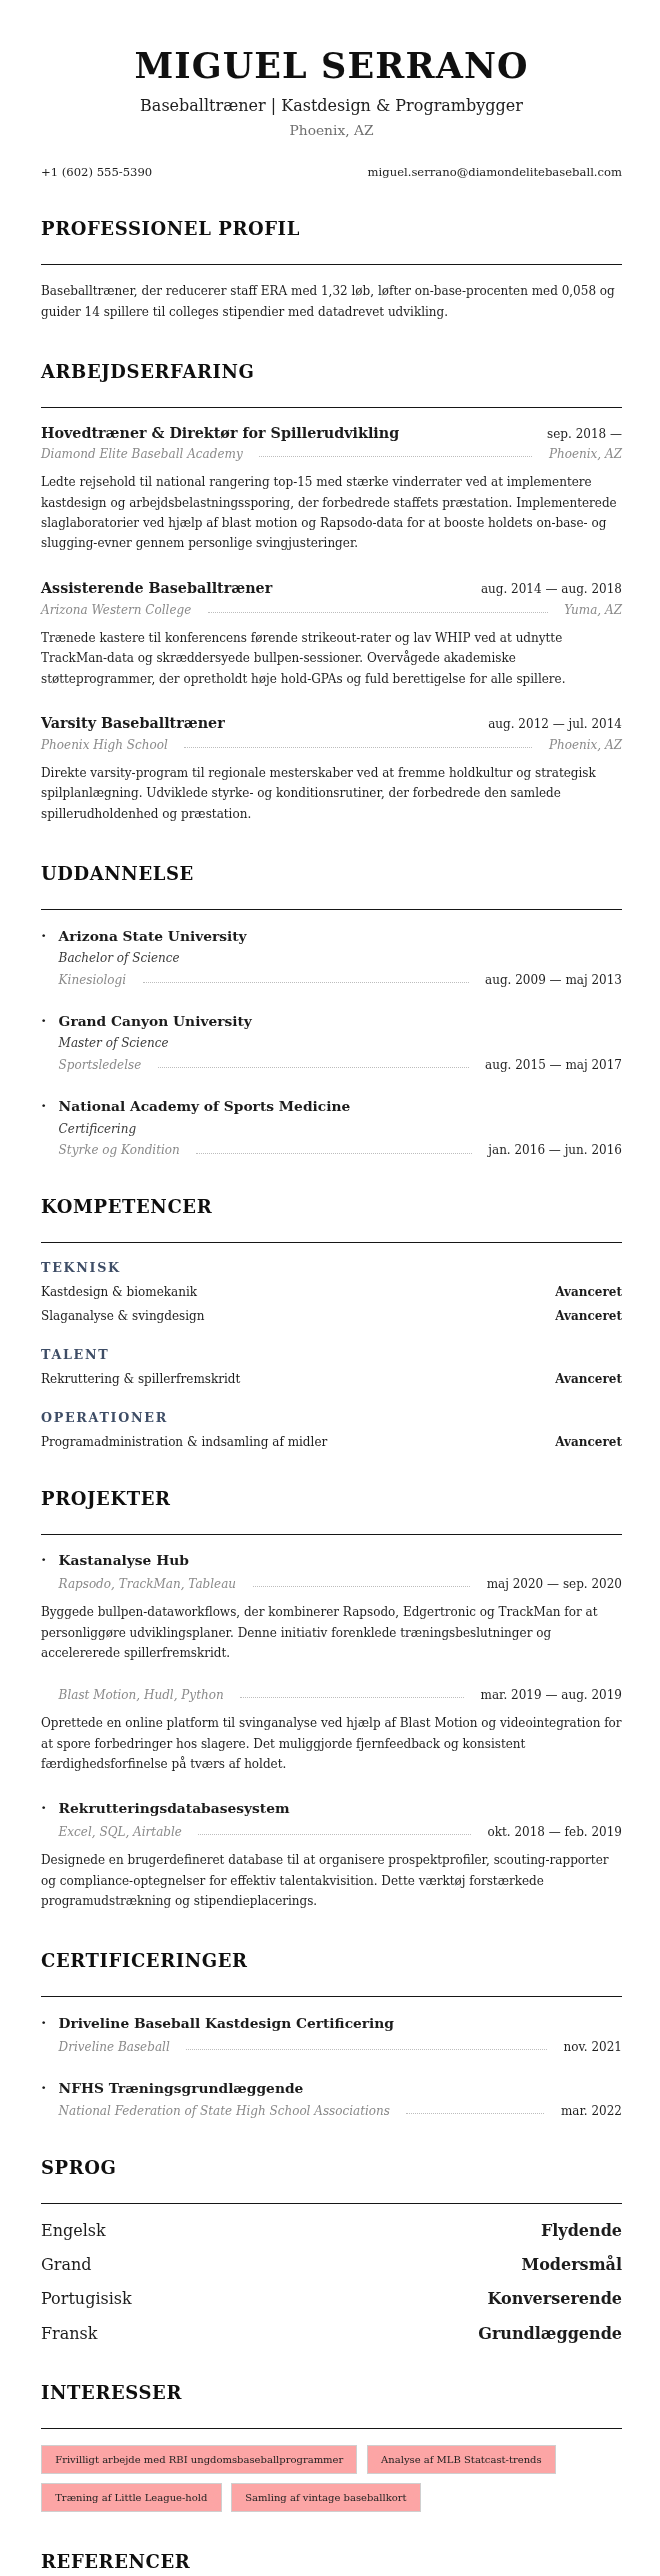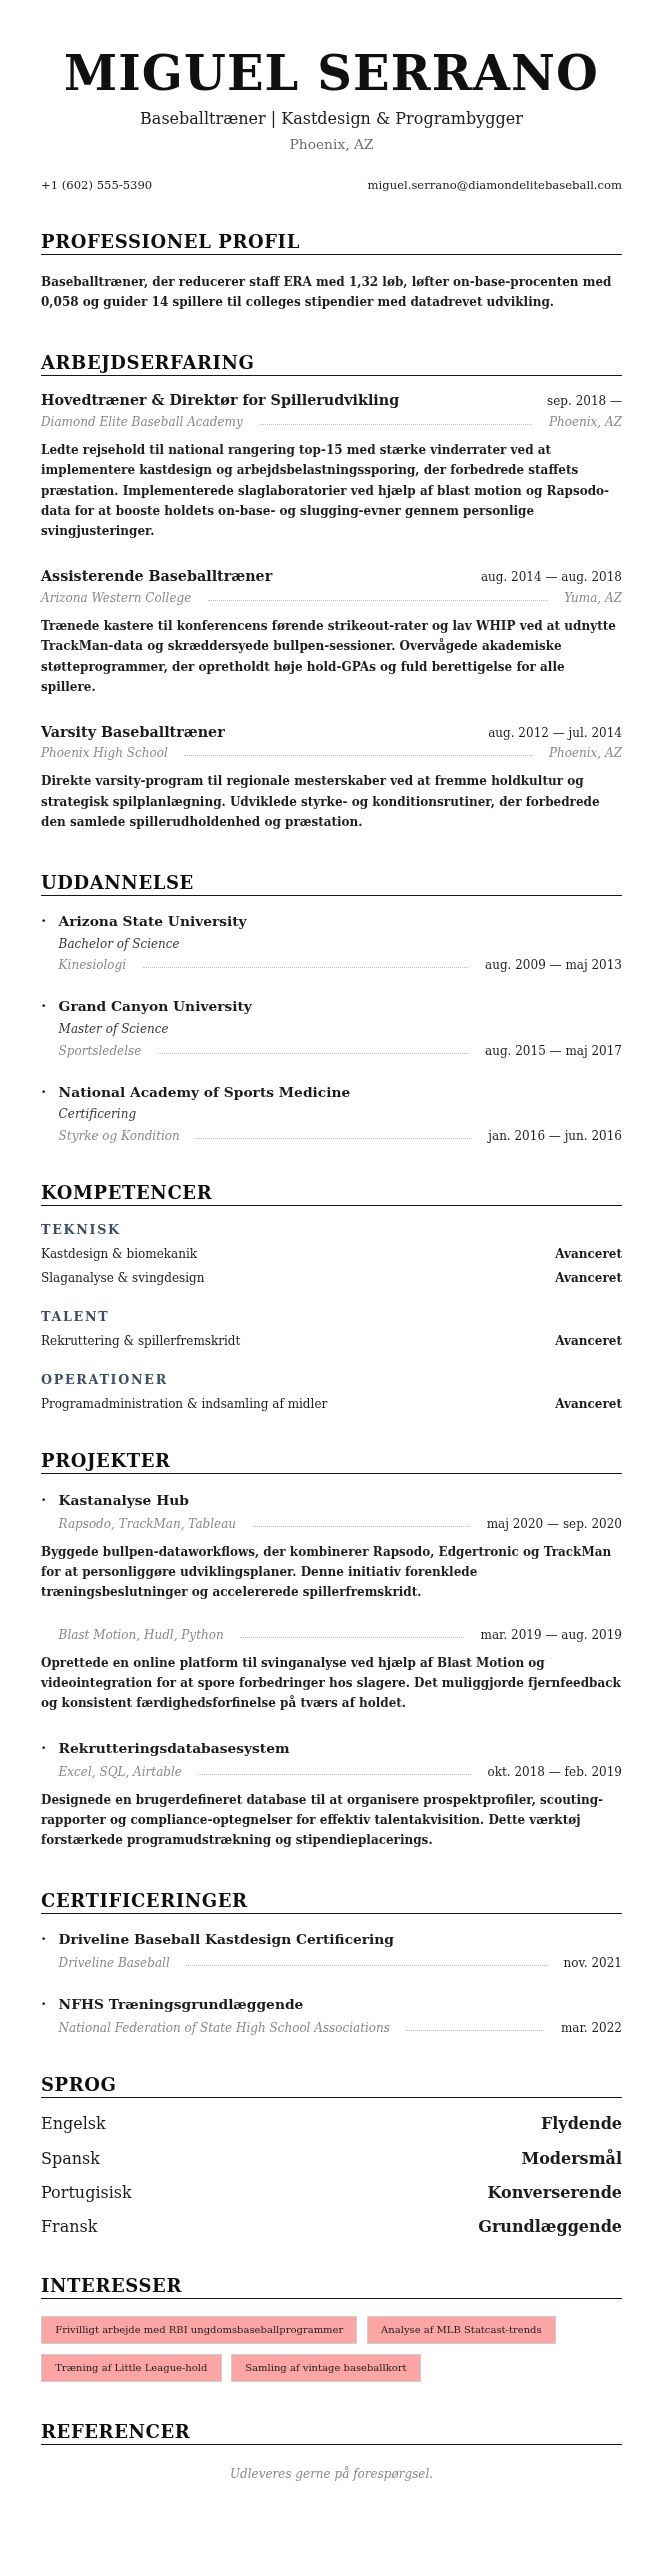--- a/index.html
+++ b/index.html
@@ -2,33 +2,33 @@
 <html lang="da" style="font-size:8.8px"><head>
 <meta charset="utf-8">
 <style>
   html,body { margin:0; padding:0; background:#ffffff; }
   body { font-family:"DejaVu Serif","Liberation Serif",serif; color:#1c1c1c; }
   .page { width:661px; min-height:2576px; box-sizing:border-box;
           padding:48px 39px 61px 41px; margin:0 auto; background:#fff; }
 
   
   .header { text-align:center; }
-  .name { font-size:48px; font-weight:700; letter-spacing:1.1px; line-height:1.05; margin:0; color:#101010; }
+  .name { font-size:35px; font-weight:700; letter-spacing:1.1px; line-height:1.05; margin:0; color:#101010; }
   .role { font-size:16px; margin-top:11px; color:#202020; }
   .hloc { font-size:13.8px; margin-top:7.7px; color:#6f6f6f; }
   .contact { display:flex; justify-content:space-between; align-items:baseline;
              font-size:11.6px; margin-top:26.4px; color:#222; }
 
   
   .section { margin-top:39px; }
   .sec-title { font-size:18px; font-weight:700; letter-spacing:0.6px; margin:0;
-               padding-bottom:2px; border-bottom:1.7px solid #161616; color:#0f0f0f; }
+               padding-bottom:25px; border-bottom:1.7px solid #161616; color:#0f0f0f; }
   .sec-body { margin-top:16.5px; }
 
-  .body-text { font-size:12px; line-height:1.7; margin:0; color:#1f1f1f;font-weight:bold; }
+  .body-text { font-size:12px; line-height:1.7; margin:0; color:#1f1f1f; }
 
   
   .job + .job { margin-top:26.4px; }
   .job-head { display:flex; justify-content:space-between; align-items:baseline; }
   .job-title { font-size:14.3px; font-weight:700; }
   .dates { font-size:12px; white-space:nowrap; color:#1f1f1f; }
   .sub-row { display:flex; align-items:flex-end; margin-top:6.6px; }
   .muted { font-style:italic; color:#8a8a8a; font-size:12px; }
   .leader { flex:1 1 auto; border-bottom:1.1px dotted #bdbdbd; margin:0 16.5px 3.9px 16.5px; min-width:22px; }
   .desc { margin-top:11px; }
@@ -302,21 +302,21 @@
   </div>
 
   <div class="section">
     <h2 class="sec-title">SPROG</h2>
     <div class="sec-body">
       <div class="lang-row">
         <span>Engelsk</span>
         <span class="lang-level">Flydende</span>
       </div>
       <div class="lang-row">
-        <span>Spansk</span>
+        <span>Grand</span>
         <span class="lang-level">Modersmål</span>
       </div>
       <div class="lang-row">
         <span>Portugisisk</span>
         <span class="lang-level">Konverserende</span>
       </div>
       <div class="lang-row">
         <span>Fransk</span>
         <span class="lang-level">Grundlæggende</span>
       </div>

